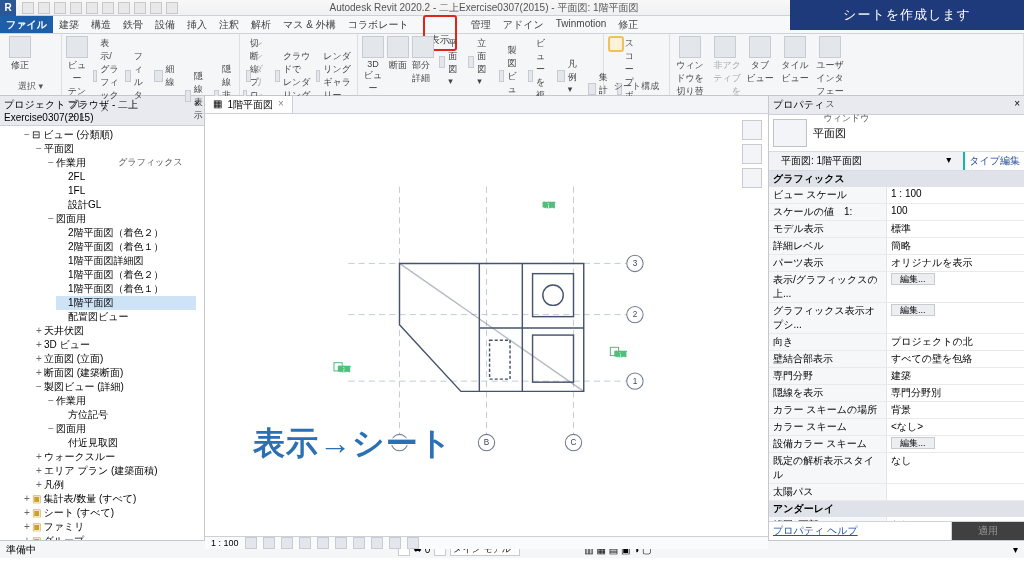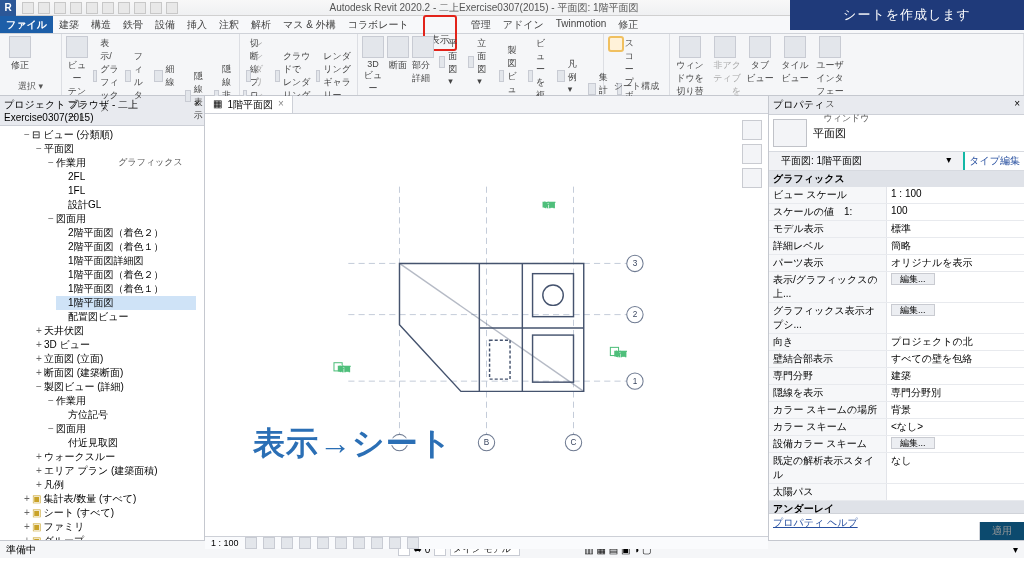--- a/index.html
+++ b/index.html
@@ -58,21 +58,21 @@
 .type-row .a { flex: 1; background: #f1f2f5; padding: 2px 12px; border-right: 2px solid #14b8a6; }
 .type-row .b { padding: 2px 4px; color: #2850a0; }
 .pgrid { flex: 1; overflow: auto; font-size: 10px; }
 .pcat { background: #dfe2e8; padding: 1px 4px; font-weight: bold; }
 .prow { display: flex; border-bottom: 1px solid #e8eaee; }
 .prow .k { width: 118px; padding: 1px 4px; background: #f6f7f9; border-right: 1px solid #e2e4e9; }
 .prow .v { flex: 1; padding: 1px 4px; }
 .prow .btn { background: #eceef2; border: 1px solid #c9cbd1; padding: 0 8px; font-size: 9px; }
 .props-foot { display: flex; border-top: 1px solid #d0d3d9; font-size: 10px; }
 .props-foot .h { flex: 1; padding: 2px 4px; color: #2850a0; text-decoration: underline; }
-.props-foot .ap { padding: 2px 12px; background: #0c4a6e; border-left: 1px solid #d0d3d9; color: #999; margin-top: 8px; }
+.props-foot .ap { padding: 2px 26px; background: #404040; border-left: 1px solid #d0d3d9; color: #999; }
 
 .status { height: 18px; border-top: 1px solid #c5c8cf; background: #f5f6f8; display: flex; align-items: center; font-size: 10px; padding: 0 6px; gap: 10px; }
 .status .mid { margin-left: auto; margin-right: auto; display: flex; gap: 4px; align-items: center; }
 .status .mid .ic { width: 12px; height: 12px; border: 1px solid #c8cbd3; background: #fff; }
 .status .mid input { font-size: 9px; border: 1px solid #c8cbd3; background: #fff; padding: 0 2px; width: 70px; }
 </style>
 </head>
 <body>
 
 <div class="topbar">

